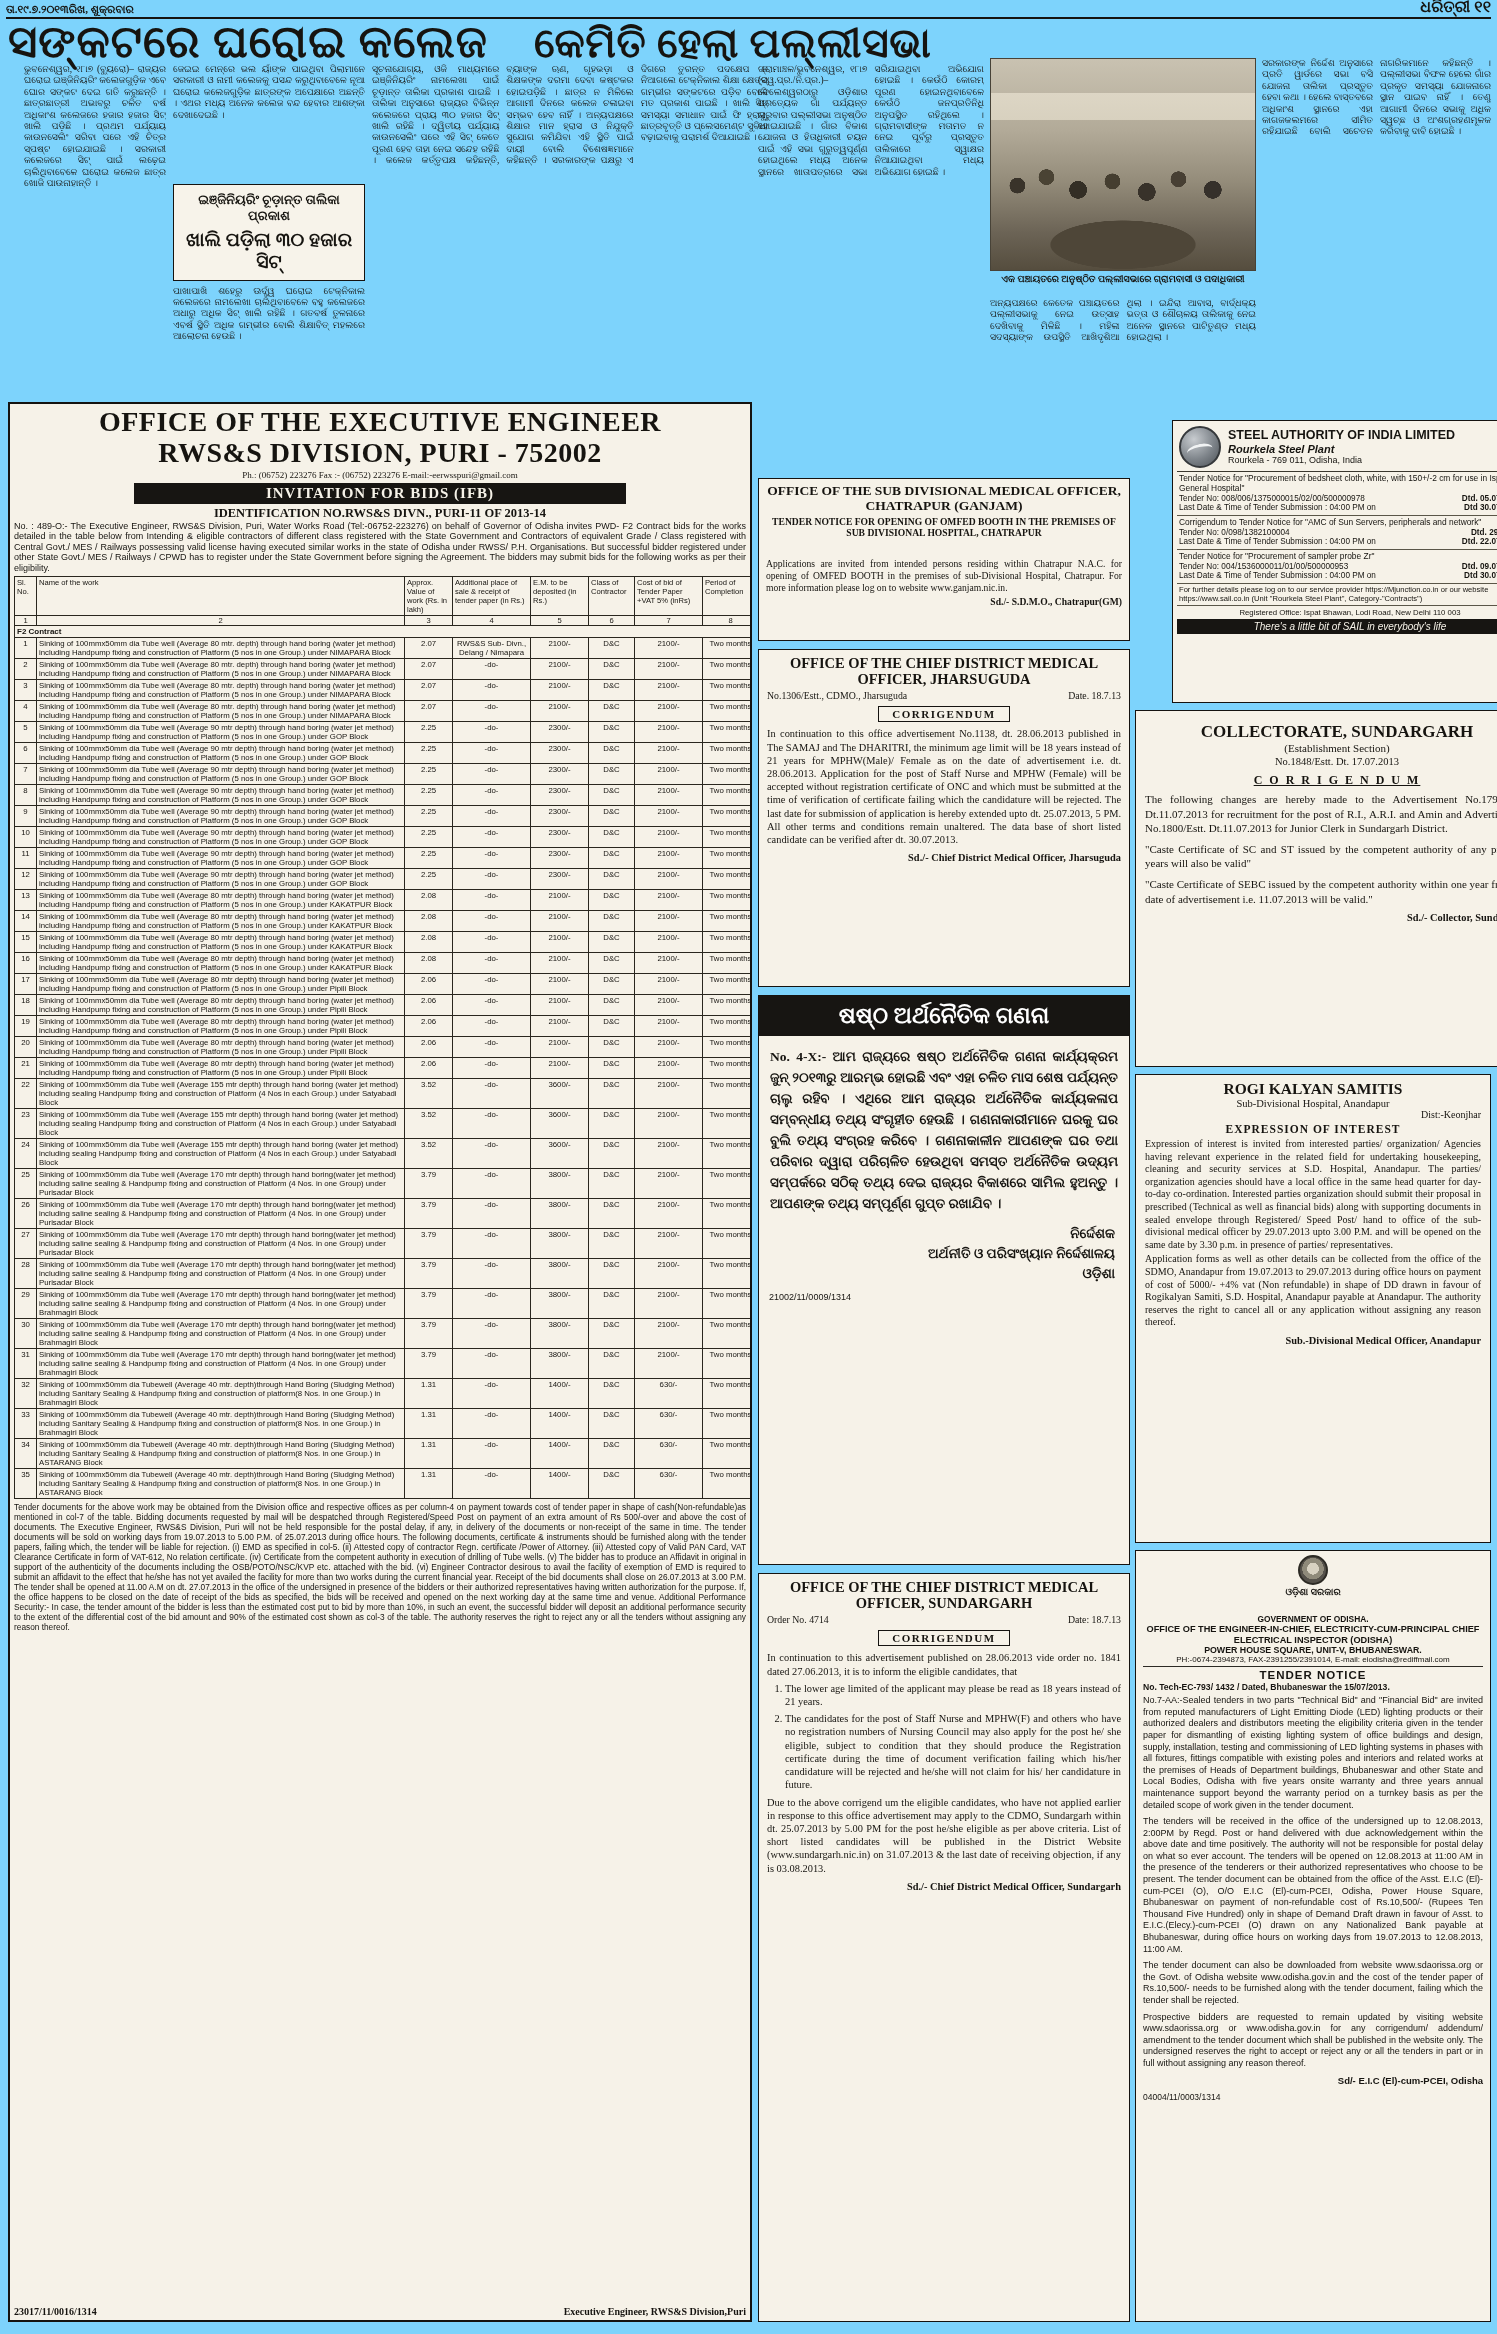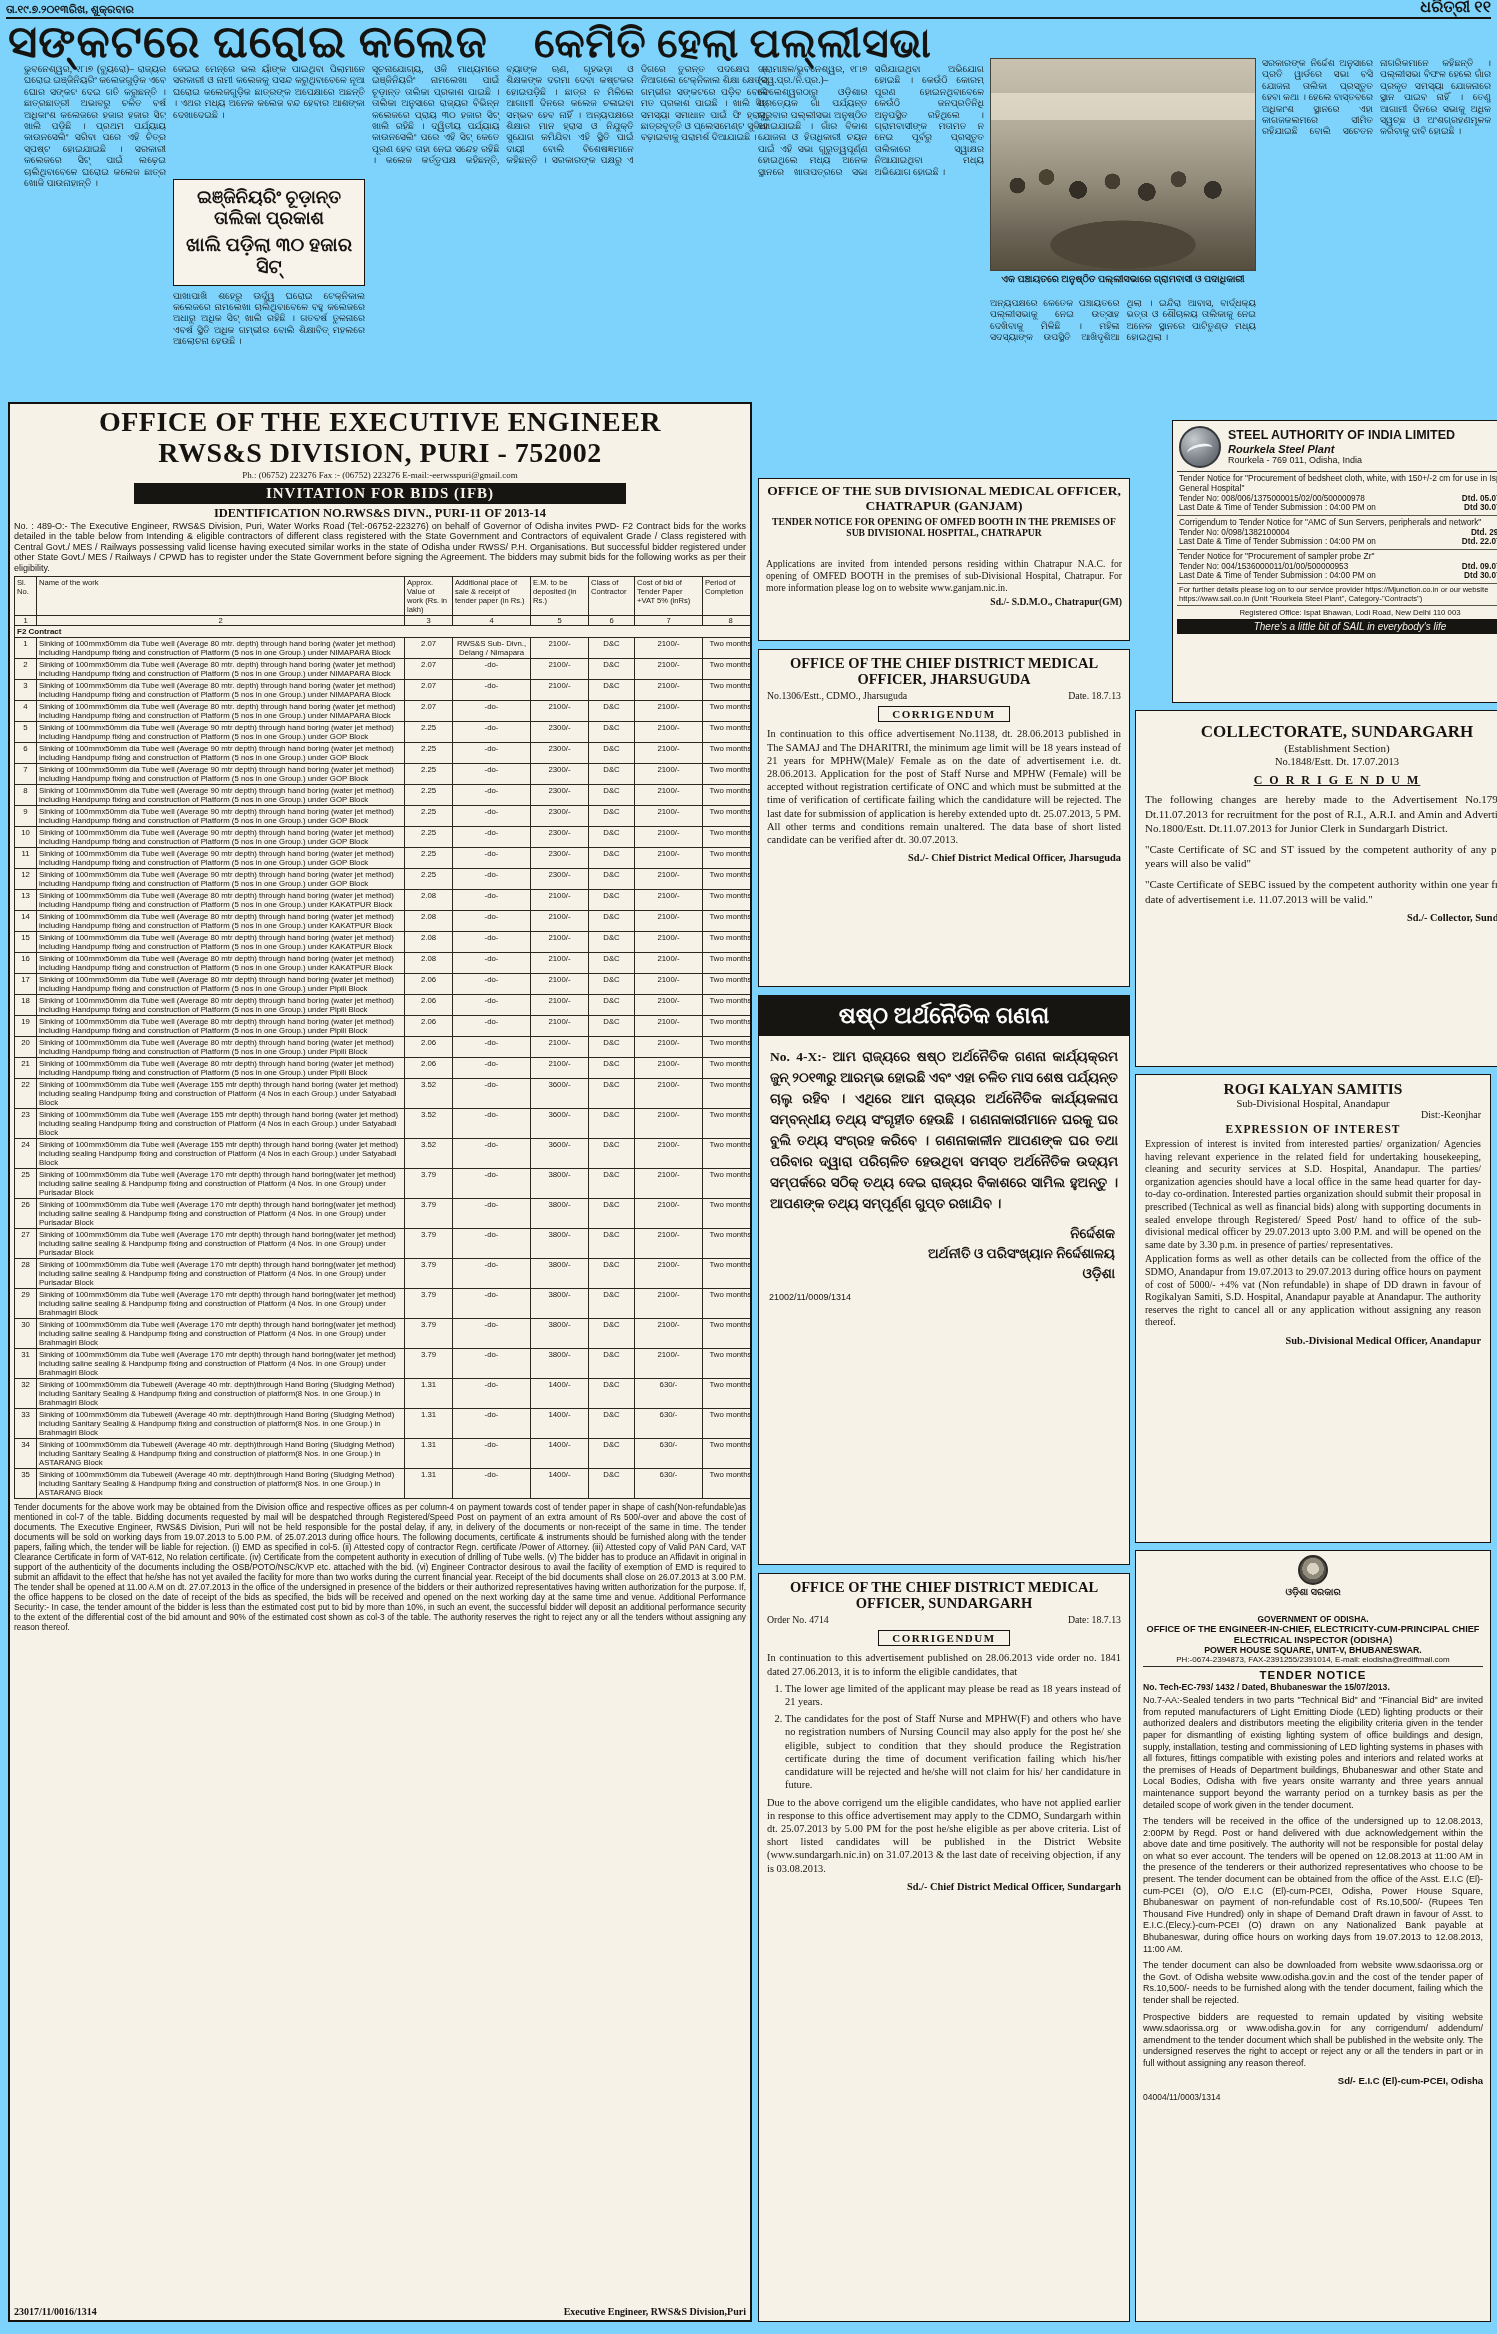--- a/index.html
+++ b/index.html
@@ -19,21 +19,21 @@
   .hl-right { left:534px; top:23px; font-size:41px; font-weight:600; letter-spacing:.5px; }
 
   .news { font-size:9.3px; line-height:11.4px; overflow:hidden; }
   .story-left { left:24px; top:64px; width:744px; height:336px; display:flex; gap:7px; }
   .slc { overflow:hidden; }
   .slc1 { width:142px; }
   .slc2 { width:192px; display:flex; flex-direction:column; gap:5px; }
   .slc2 .fill { flex:1; overflow:hidden; }
   .slc3 { flex:1; column-count:3; column-gap:7px; }
   .subbox { border:1.5px solid #151310; background:#f7f3ea; text-align:center; padding:7px 3px; font-weight:bold; }
-  .subbox .l1 { font-size:18px; }
+  .subbox .l1 { font-size:13px; }
   .subbox .l2 { font-size:19px; margin-top:5px; }
 
   .sr-zone1 { left:758px; top:64px; width:226px; height:410px; column-count:2; column-gap:7px; }
   .photo { left:990px; top:58px; width:266px; height:213px; border:1px solid #474237;
            background:
              radial-gradient(circle 8px at 10% 60%, #39332a 97%, transparent),
              radial-gradient(circle 8px at 21% 56%, #4a4334 97%, transparent),
              radial-gradient(circle 9px at 33% 62%, #332e25 97%, transparent),
              radial-gradient(circle 8px at 46% 58%, #453e30 97%, transparent),
              radial-gradient(circle 9px at 59% 63%, #38322a 97%, transparent),

